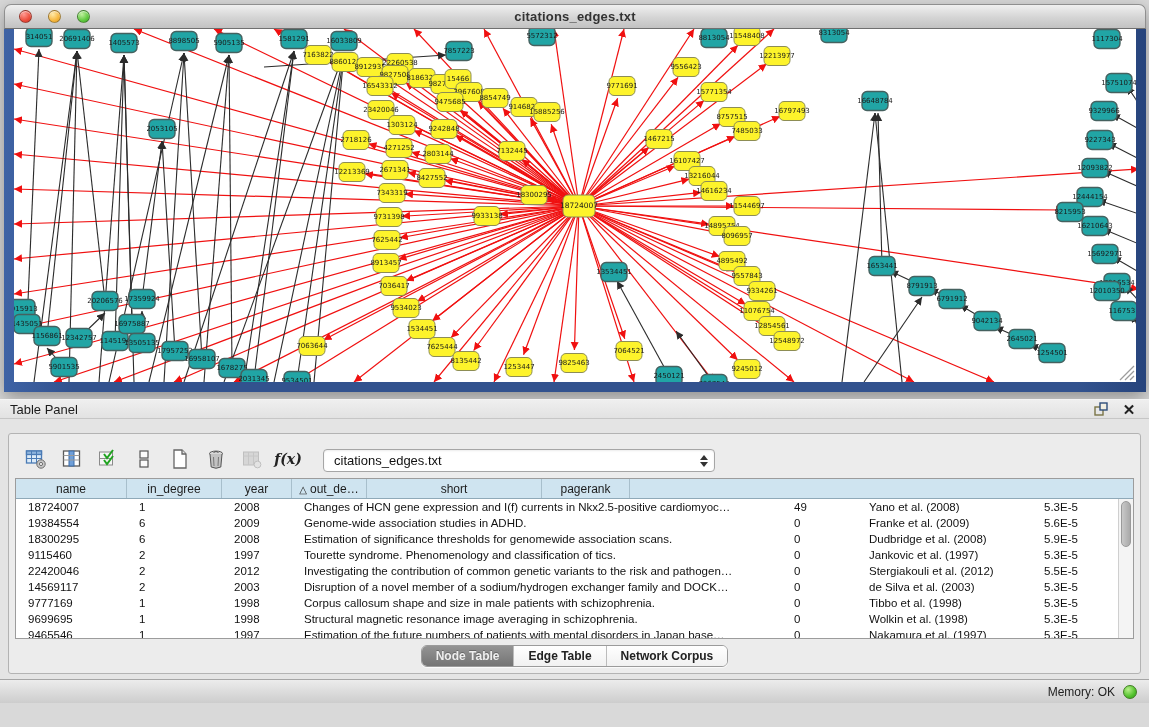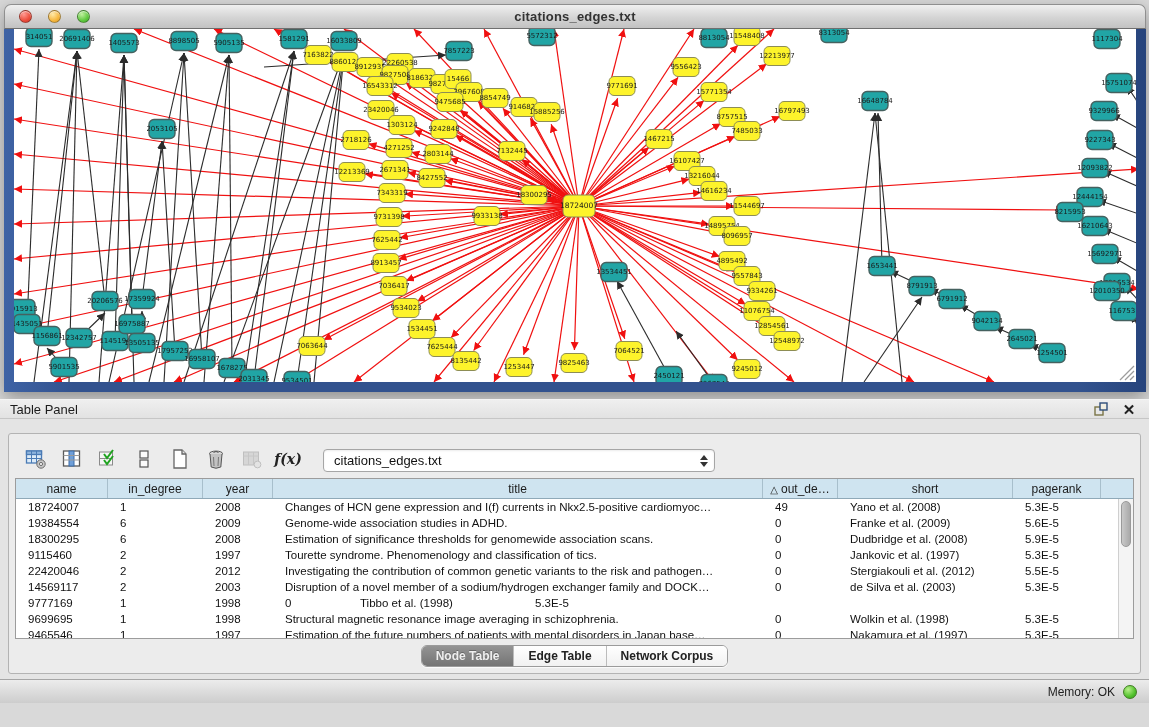--- a/index.html
+++ b/index.html
@@ -56,21 +56,21 @@
     background:#fff; border:1px solid #9c9c9c; display:flex; flex-direction:column; }
   .grid-head { display:flex; height:20px; background:#cfe4f0;
     border-bottom:1px solid #8fa9b8; flex:0 0 auto; }
   .th { font-size:12px; color:#1c1c1c; text-align:center; line-height:20px;
     border-right:1px solid #a8bfcc; overflow:hidden; white-space:nowrap; }
   .sortmark { font-size:10px; margin-right:3px; color:#222; }
   .grid-body { flex:1; overflow:hidden; position:relative; }
   .tr { display:flex; height:16px; }
   .td { font-size:11.5px; color:#111; line-height:16px; padding-left:12px;
     overflow:hidden; white-space:nowrap; }
-  .c0{width:92px;} .c1{width:95px;} .c2{width:70px;} .c3{width:490px;}
+  .c0{width:111px;} .c1{width:95px;} .c2{width:70px;} .c3{width:490px;}
   .c4{width:75px;} .c5{width:175px;} .c6{width:88px;}
   .vscroll { position:absolute; right:0; top:0; bottom:0; width:15px;
     background:#f4f4f4; border-left:1px solid #cfcfcf; }
   .vthumb { position:absolute; left:2px; right:2px; top:2px; height:46px;
     border-radius:6px; background:linear-gradient(90deg,#c9c9c9,#a9a9a9); border:1px solid #9a9a9a; }
 
   .tabbar { position:absolute; left:0; right:0; bottom:6px; display:flex; justify-content:center; }
   .seg { display:flex; border:1px solid #9b9b9b; border-radius:6px; overflow:hidden;
     background:#fff; box-shadow:0 1px 1px rgba(255,255,255,.8); }
   .seg .tab { font-size:12px; font-weight:700; padding:3px 14px; color:#222;
@@ -790,21 +790,20 @@
             <i class="dn"></i>
           </span>
       </div>
     </div>
 
     <div class="grid-wrap">
       <div class="grid-head" id="gridHead">
           <div class="th c0">name</div>
           <div class="th c1">in_degree</div>
           <div class="th c2">year</div>
-          <div class="th c3">title</div>
           <div class="th c4"><span class="sortmark">△</span>out_de…</div>
           <div class="th c5">short</div>
           <div class="th c6">pagerank</div>
         </div>
       <div class="grid-body" id="gridBody">
 
       <div class="tr">
             <div class="td c0">18724007</div>
             <div class="td c1">1</div>
             <div class="td c2">2008</div>
@@ -855,20 +854,21 @@
             <div class="td c2">2003</div>
             <div class="td c3">Disruption of a novel member of a sodium/hydrogen exchanger family and DOCK…</div>
             <div class="td c4">0</div>
             <div class="td c5">de Silva et al. (2003)</div>
             <div class="td c6">5.3E-5</div>
           </div>
           <div class="tr">
             <div class="td c0">9777169</div>
             <div class="td c1">1</div>
             <div class="td c2">1998</div>
+            <div class="td c3">Corpus callosum shape and size in male patients with schizophrenia.</div>
             <div class="td c4">0</div>
             <div class="td c5">Tibbo et al. (1998)</div>
             <div class="td c6">5.3E-5</div>
           </div>
           <div class="tr">
             <div class="td c0">9699695</div>
             <div class="td c1">1</div>
             <div class="td c2">1998</div>
             <div class="td c3">Structural magnetic resonance image averaging in schizophrenia.</div>
             <div class="td c4">0</div>

